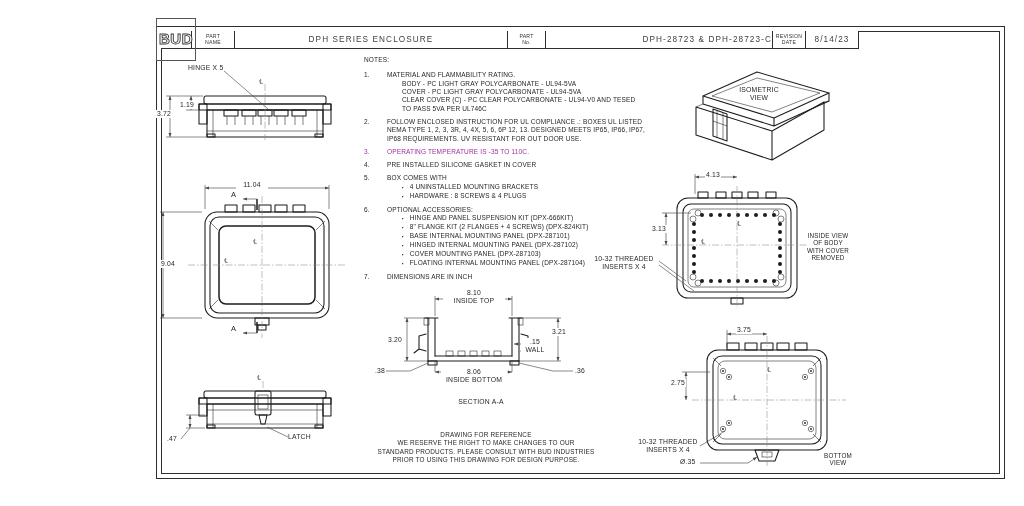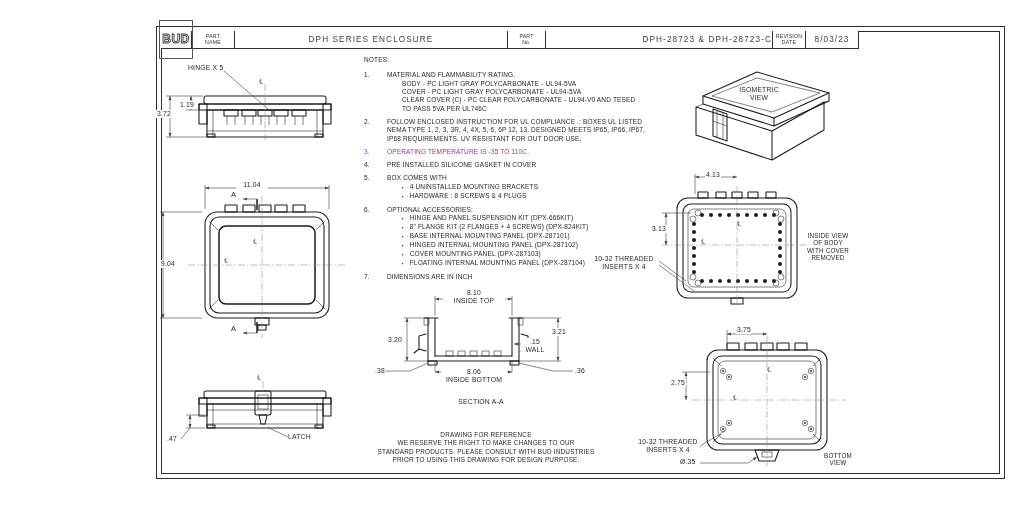--- a/index.html
+++ b/index.html
@@ -9,21 +9,21 @@
   }
   .frame{position:absolute;border:1px solid #2e2e2e;}
   #frame-outer{left:156px;top:26px;width:847px;height:451px;border-width:1.3px;}
   #frame-inner{left:161px;top:31px;width:837px;height:441px;border-width:0.8px;}
 
   
   .tb{position:absolute;left:161px;top:31px;height:17px;display:flex;border-bottom:1px solid #2e2e2e;background:#fff;}
   .tb-cell{border-right:1px solid #2e2e2e;display:flex;flex-direction:column;align-items:center;justify-content:center;text-align:center;}
   .tb-label{font-size:5.2px;line-height:1.15;color:#333;white-space:pre-line;letter-spacing:.2px;}
   .tb-value{font-size:8.2px;letter-spacing:1.1px;color:#3d3d3d;white-space:nowrap;justify-content:center;}
-  .logo-text{font-size:12px;font-weight:700;letter-spacing:.5px;color:#fff;-webkit-text-stroke:0.9px #333;border:1px solid #555;padding:12px 2px;line-height:1.1;}
+  .logo-text{font-size:15px;font-weight:700;letter-spacing:.5px;color:#fff;-webkit-text-stroke:0.9px #333;border:1px solid #555;padding:12px 2px;line-height:1.1;}
 
   
   .notes{position:absolute;left:364px;top:56px;width:292px;font-size:6.5px;line-height:1.28;letter-spacing:.15px;color:#262626;}
   .notes-h{margin-bottom:7px;}
   .note{display:flex;margin-bottom:5px;}
   .nn{width:23px;flex:none;}
   .nb{width:269px;}
   .sub{margin-left:15px;}
   .b{margin-left:15px;display:flex;}
   .b::before{content:"▪";font-size:4.5px;margin-right:6px;line-height:2;}
@@ -278,21 +278,21 @@
 No.</span>
   </div>
   <div class="tb-cell tb-value" style="width:226px;align-items:flex-end;">
     <span>DPH-28723 &amp; DPH-28723-C</span>
   </div>
   <div class="tb-cell" style="width:32px;">
     <span class="tb-label">REVISION
 DATE</span>
   </div>
   <div class="tb-cell tb-value" style="width:52px;border-right-width:1px;">
-    <span>8/03/23</span>
+    <span>8/14/23</span>
   </div>
 </div>
 
 <div class="notes">
   <div class="notes-h">NOTES:</div>
 
   <div class="note">
     <div class="nn">1.</div>
     <div class="nb">
       <div>MATERIAL AND FLAMMABILITY RATING.</div>

